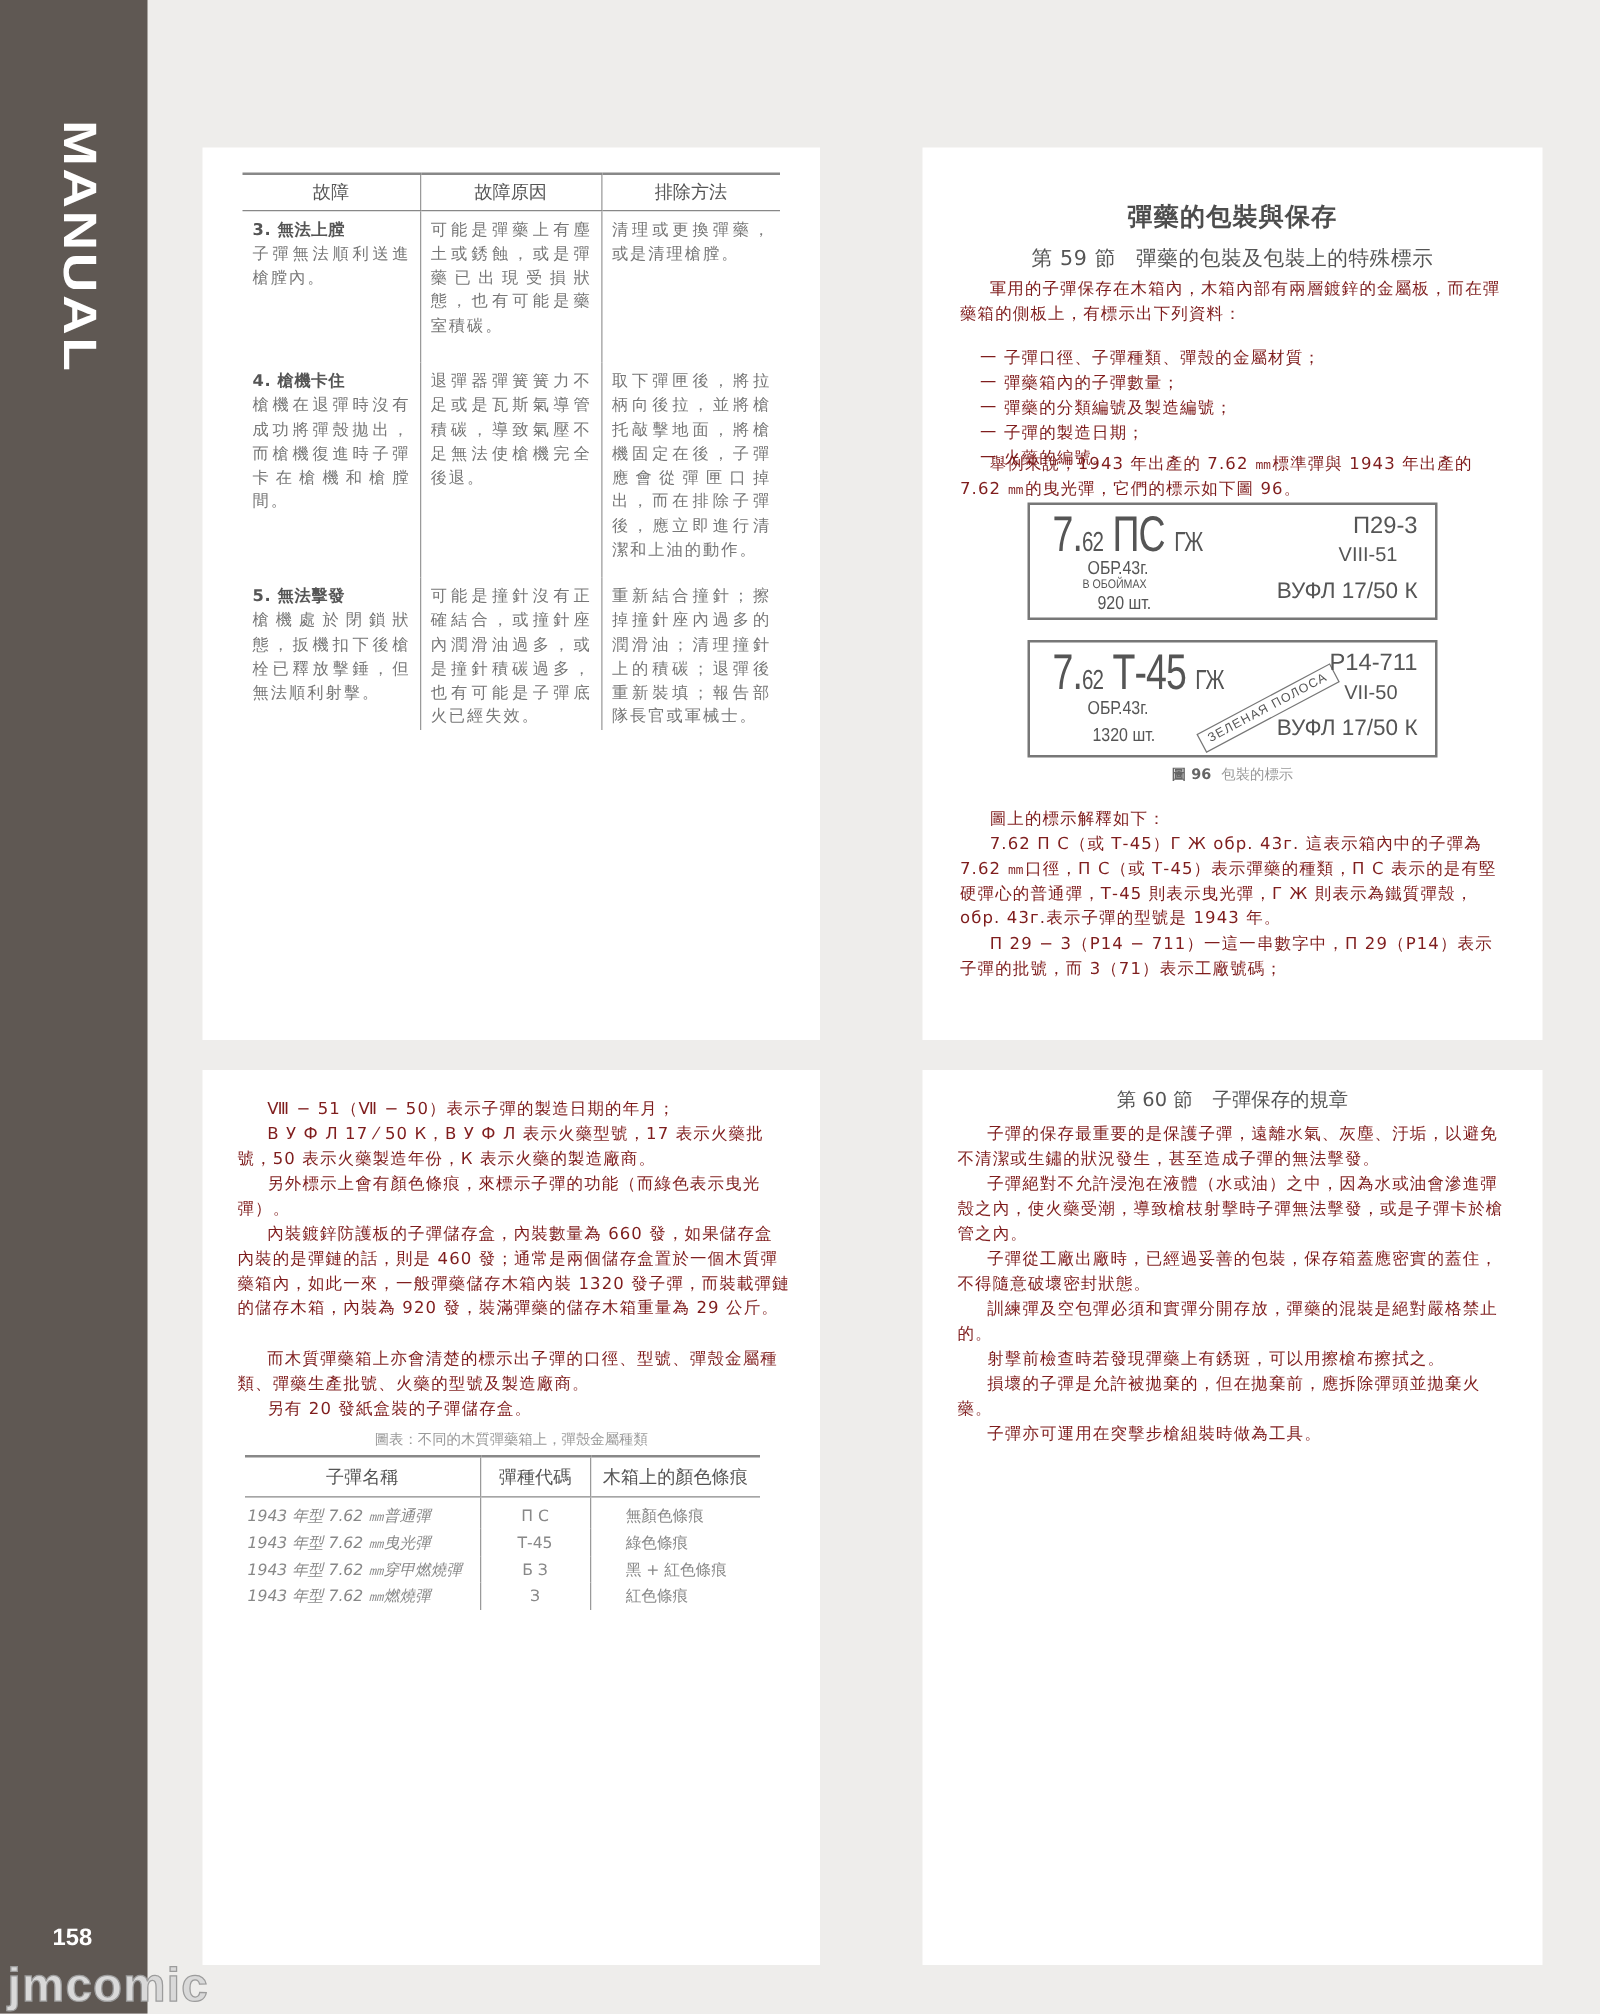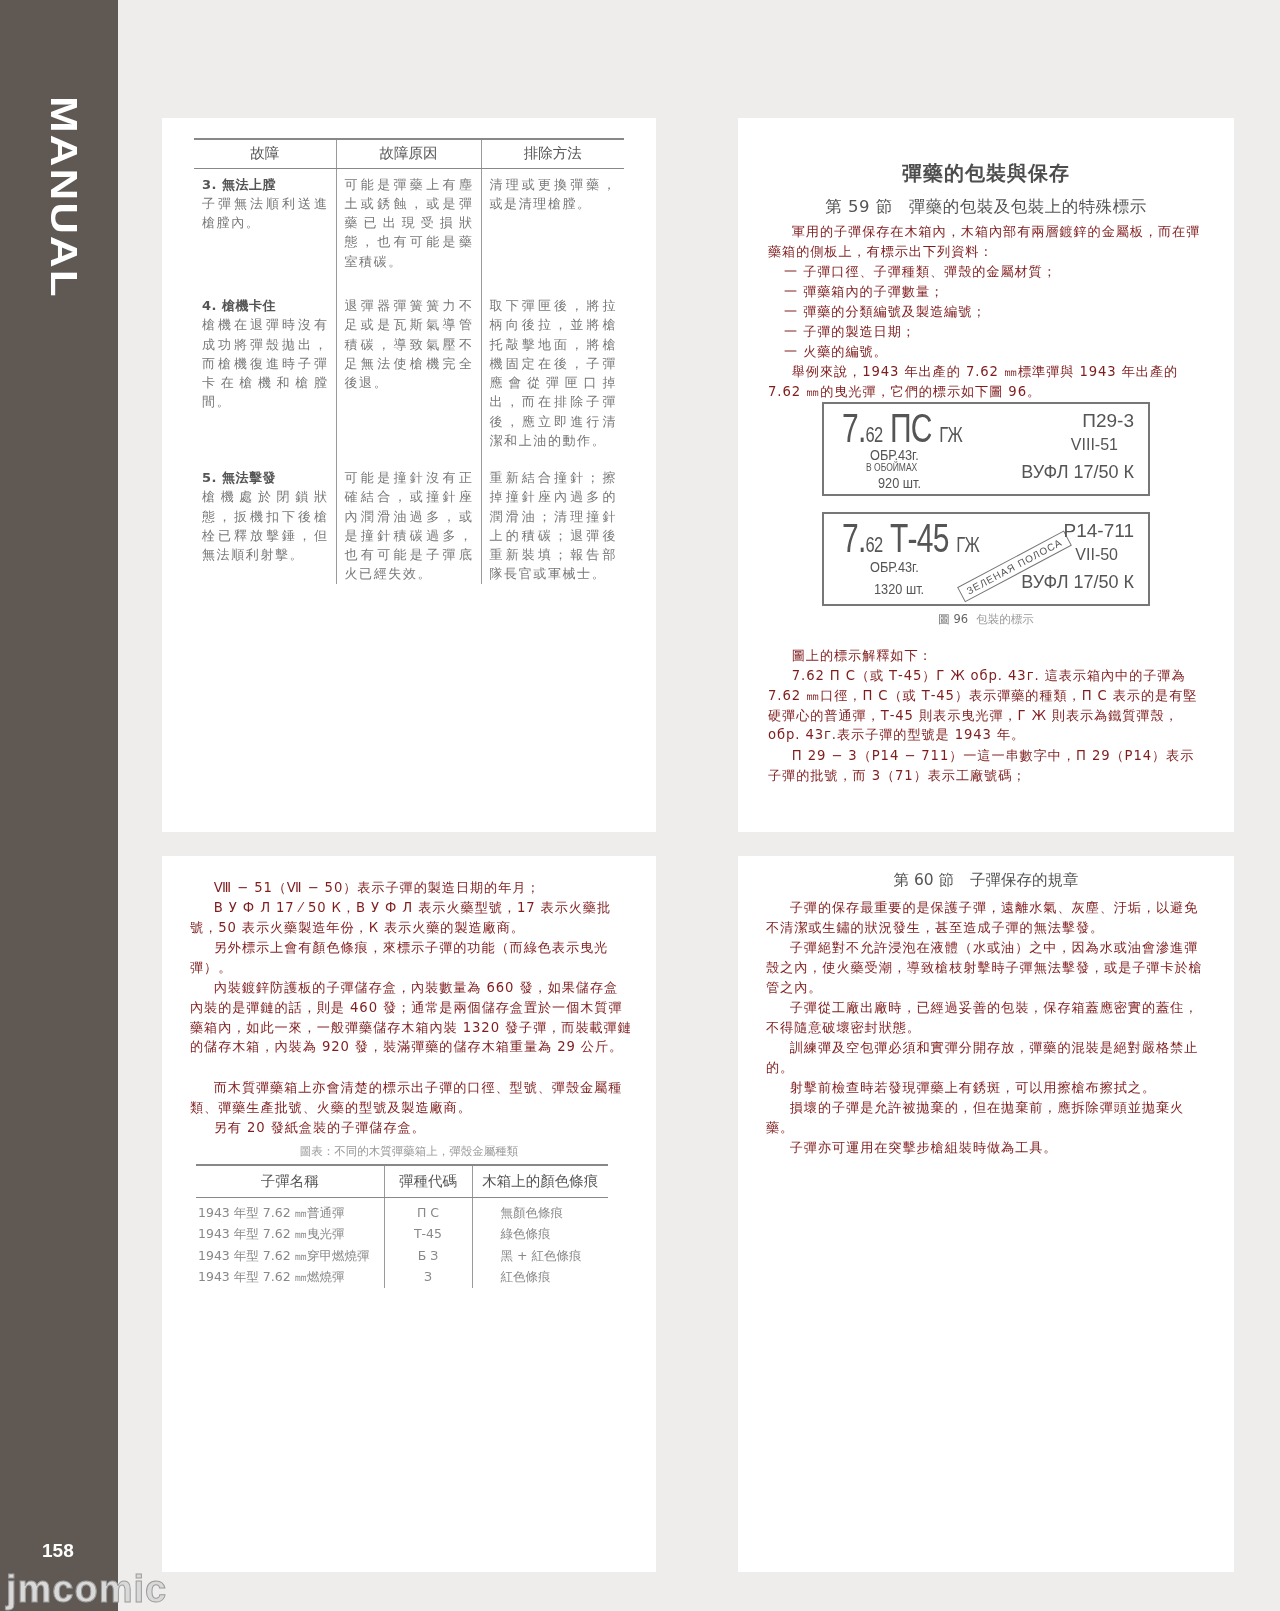--- a/index.html
+++ b/index.html
@@ -67,59 +67,59 @@
   .fault-title { color: #555; font-weight: bold; letter-spacing: 0.5px; }
 
   
   .chapter-num { position: absolute; left: 0; top: 16px; width: 100%; text-align: center; font-size: 18px; color: #555; }
   .chapter-title { position: absolute; left: 0; top: 42px; width: 100%; text-align: center; font-size: 20px; font-weight: bold; color: #4d4d4d; letter-spacing: 1px; }
   .section-title { position: absolute; left: 0; top: 78px; width: 100%; text-align: center; font-size: 16.5px; color: #555; letter-spacing: 0.5px; }
   .section-title .num { margin-right: 16px; }
 
   .para { position: absolute; font-size: 13.2px; line-height: 19.8px; color: #7f1d1d; letter-spacing: 0.9px; }
   .indent { text-indent: 1.8em; }
-  .li { padding-left: 16px; }
+  .li { padding-left: 16px; margin-top: 15px; }
 
   
   .crate {
     position: absolute; left: 84px; width: 328px; border: 2px solid #777;
     font-family: "Liberation Sans Narrow", "Liberation Sans", sans-serif; color: #555;
   }
   #crate1 { top: 284px; height: 94px; }
   #crate2 { top: 394px; height: 94px; }
   .crate .big { position: absolute; left: 18px; top: 2px; font-size: 40px; transform: scaleX(0.75); transform-origin: left top; white-space: nowrap; letter-spacing: -1px; }
   .crate .big .small { font-size: 22px; }
   .crate .sub { position: absolute; left: 46px; font-size: 15px; transform: scaleX(0.85); transform-origin: left top; white-space: nowrap; }
   .crate .tiny { font-size: 10px; }
   .crate .right { position: absolute; right: 14px; text-align: right; font-size: 16px; white-space: nowrap; }
   .stamp {
     position: absolute; left: 130px; top: 44px; border: 1px solid #777;
     font-size: 10px; padding: 2px 6px; transform: rotate(-28deg); white-space: nowrap; letter-spacing: 1px;
   }
   .fig-caption { position: absolute; left: 0; top: 494px; width: 100%; text-align: center; font-size: 11.5px; color: #999; }
-  .fig-caption .num { color: #666; margin-right: 8px; }
+  .fig-caption .num { color: #666; margin-right: 8px; font-weight: bold; }
 
   
   .sec60-title { position: absolute; left: 0; top: 14px; width: 100%; text-align: center; font-size: 15.5px; color: #555; }
   .sec60-title .num { margin-right: 16px; }
 
   
   .table-caption { position: absolute; left: 0; top: 288px; width: 100%; text-align: center; font-size: 11.5px; color: #999; }
   .ammo-table {
     position: absolute; left: 34px; top: 308px; width: 412px;
     border-collapse: collapse; color: #888; font-size: 12.5px;
   }
   .ammo-table th {
     font-weight: normal; font-size: 14.5px; color: #555; height: 32px;
     border-top: 2px solid #888; border-bottom: 1px solid #888;
   }
   .ammo-table th + th, .ammo-table td + td { border-left: 1px solid #9a9a9a; }
   .ammo-table td { height: 21.5px; line-height: 21.5px; }
   .ammo-table tr:first-of-type td { padding-top: 4px; }
-  .ammo-table td.name { width: 188px; padding-left: 2px; }
+  .ammo-table td.name { width: 188px; padding-left: 2px; font-style: italic; }
   .ammo-table td.code { width: 88px; text-align: center; }
   .ammo-table td.color { padding-left: 28px; }
 </style>
 </head>
 <body>
 
 <div class="spine">
   <div class="spine-title">MANUAL</div>
   <div class="page-number">158</div>
 </div>

